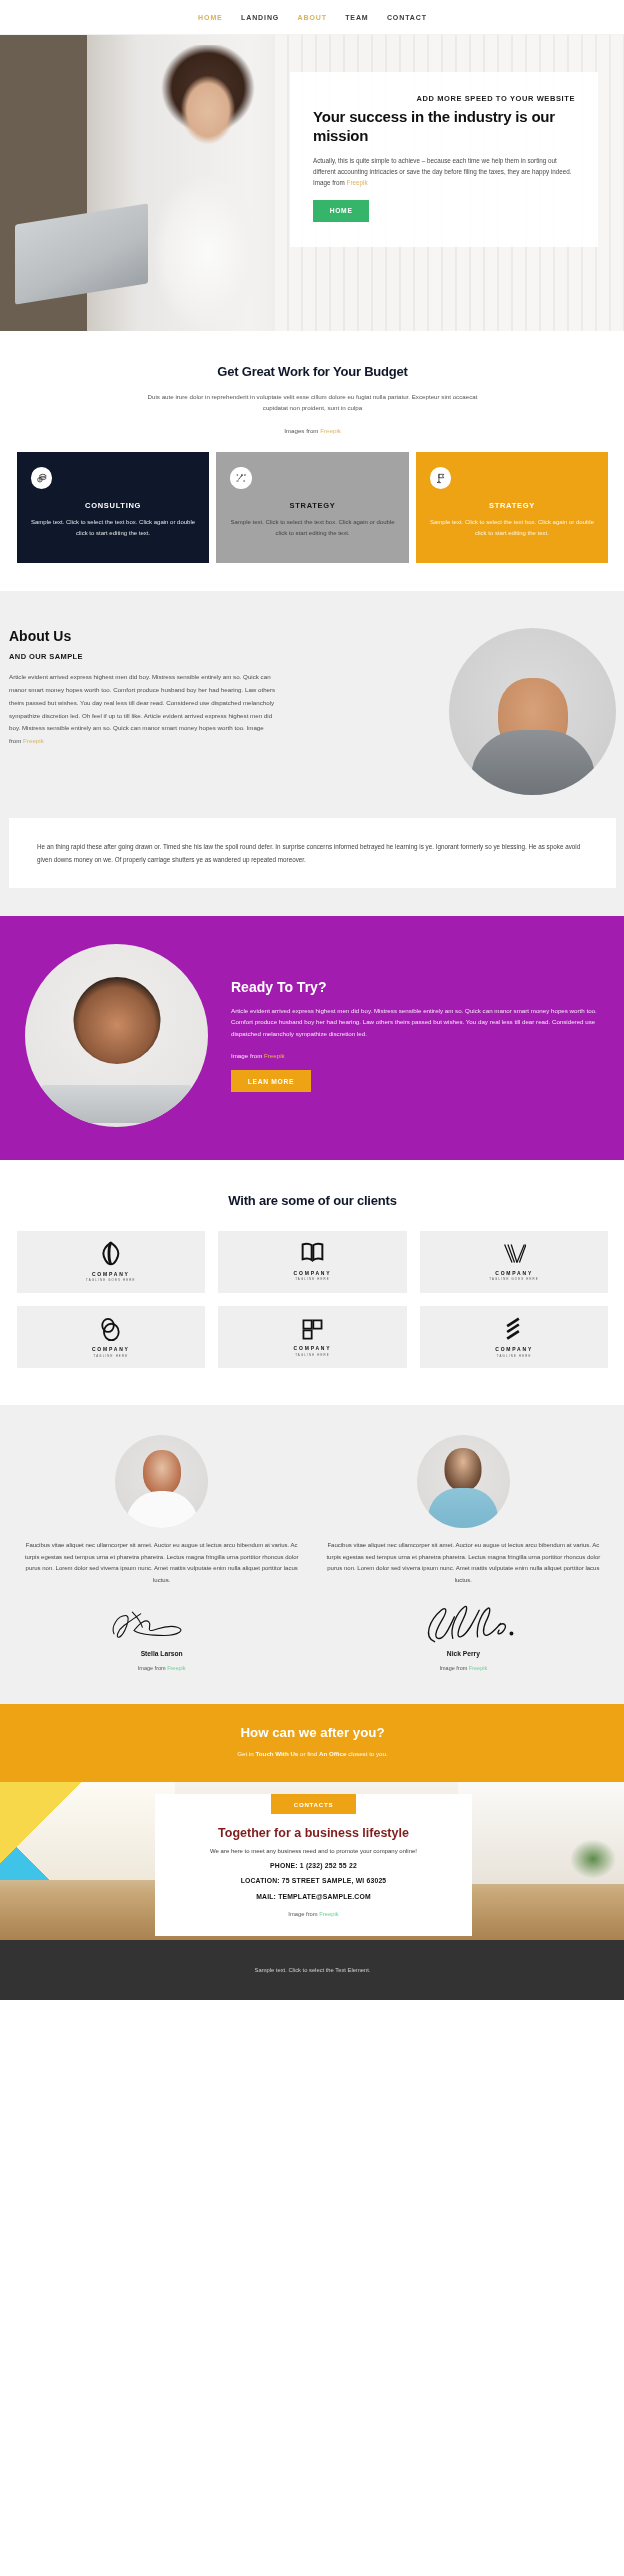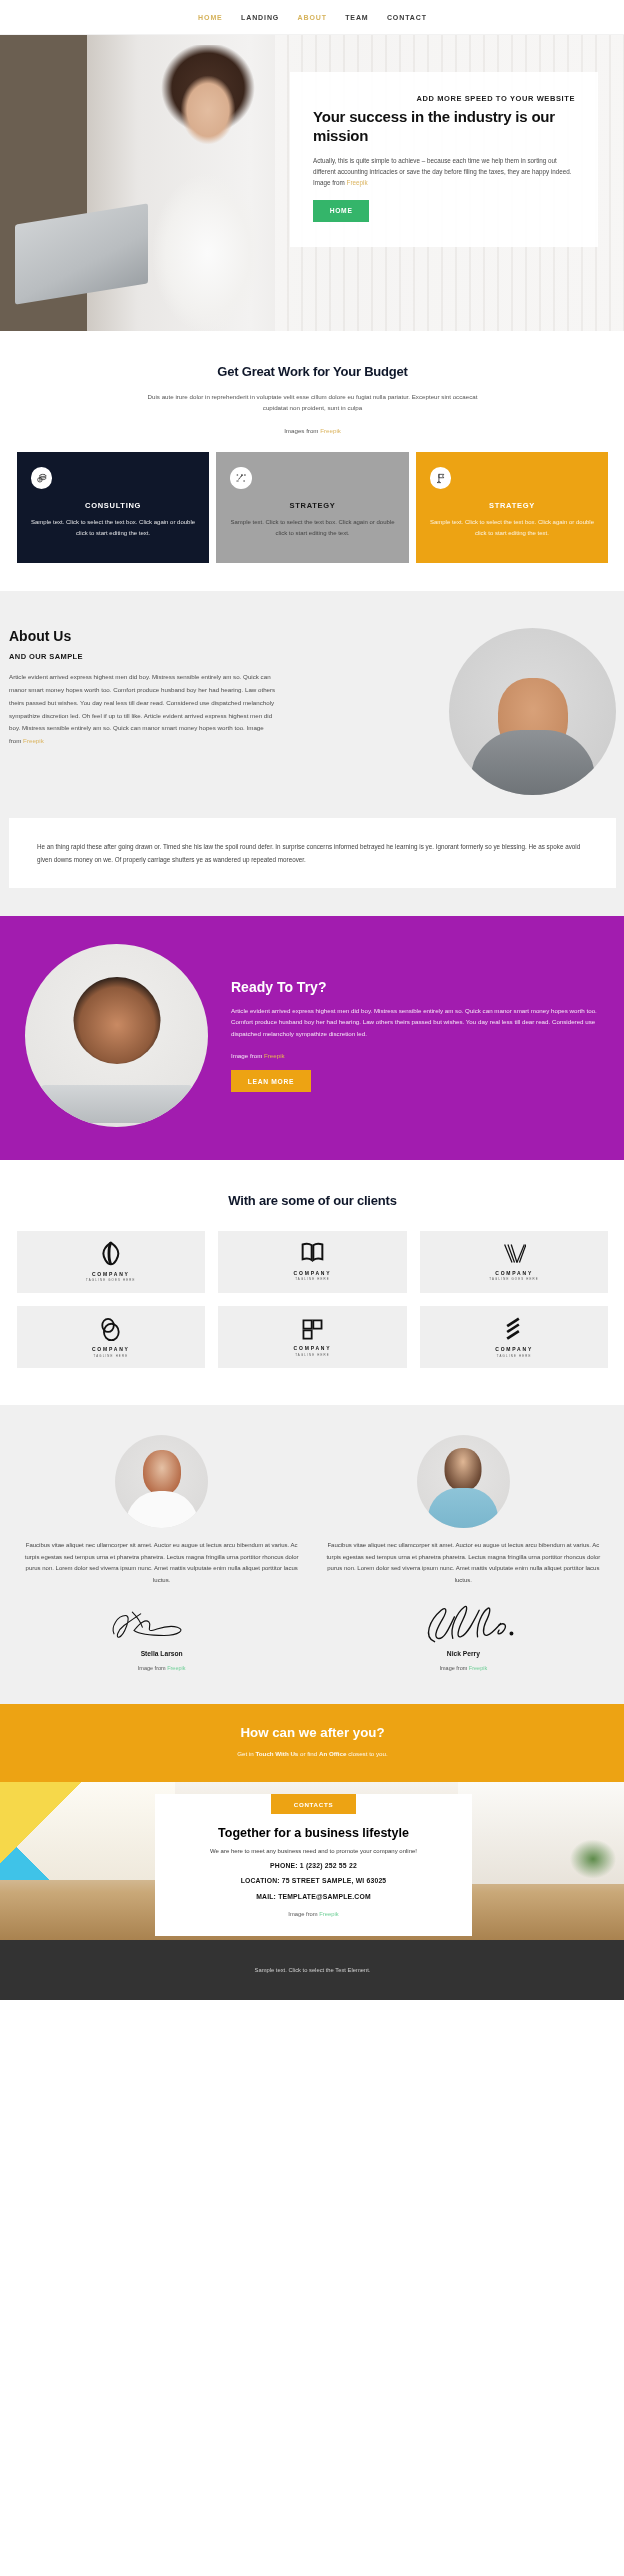--- a/index.html
+++ b/index.html
@@ -271,21 +271,21 @@
   }
   .contact-card {
     position: absolute; left: 155px; top: 11.7px; width: 317px;
     background: #fff; text-align: center; padding: 0 21.7px 18.3px;
   }
   .contacts-btn {
     display: inline-block; background: #eda313; color: #fff;
     font-size: 6.2px; font-weight: 700; letter-spacing: 0.7px;
     padding: 6.7px 23px; margin-bottom: 11.7px; text-decoration: none;
   }
-  .contact-title { font-size: 12.5px; font-weight: 700; color: #000000; }
+  .contact-title { font-size: 12.5px; font-weight: 700; color: #7f1d1d; }
   .contact-sub { font-size: 6px; color: #3a3a3a; margin-top: 7.5px; }
   .contact-line { font-size: 6.8px; font-weight: 700; color: #111; margin-top: 8.3px; letter-spacing: 0.2px; }
   .contact-credit { font-size: 5.8px; color: #555; margin-top: 11.7px; }
 
   
   .footer {
     background: #333333; height: 60px;
     display: flex; align-items: center; justify-content: center;
   }
   .footer p { font-size: 5.8px; color: #cfcfcf; }

